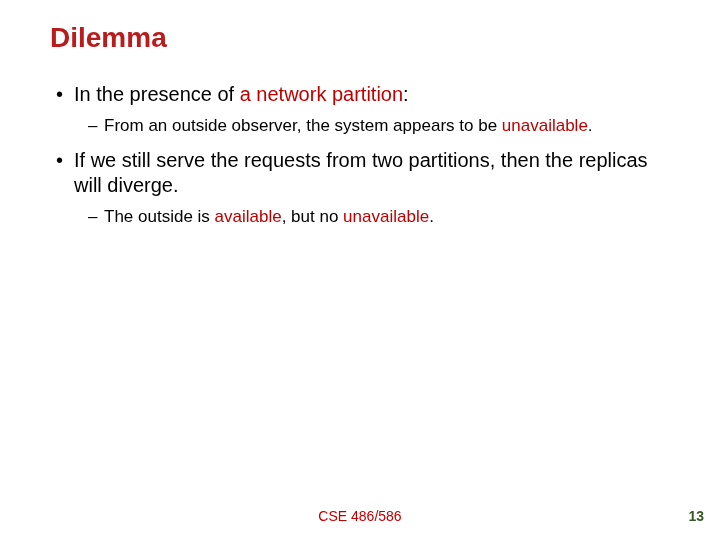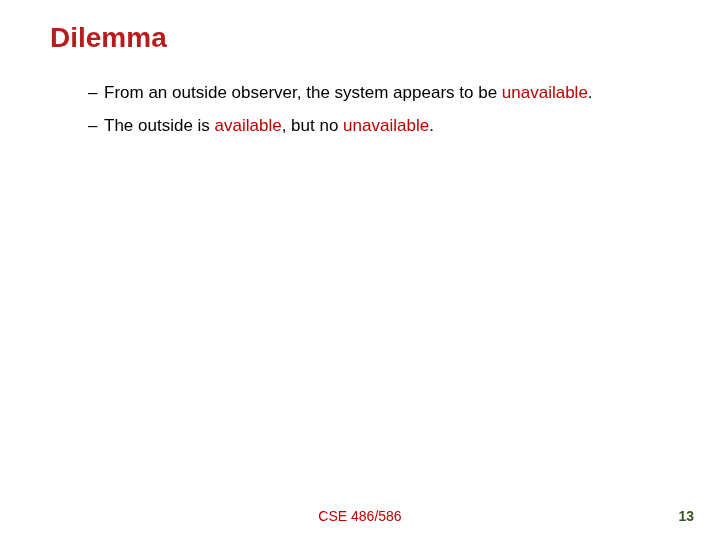--- a/index.html
+++ b/index.html
@@ -59,38 +59,44 @@
     bottom: 16px;
     left: 0;
     width: 100%;
     text-align: center;
     font-size: 14px;
     color: #c00000;
   }
   .footer-right {
     position: absolute;
     bottom: 16px;
-    right: 26px;
+    right: 16px;
     font-size: 14px;
     color: #385723;
     font-weight: bold;
   }
 </style>
 </head>
 <body>
 
 <div class="slide">
   <div class="title">Dilemma</div>
 
+  <div class="bullet-l1">
+    <span>In the presence of </span><span class="hl">a network partition</span><span>:</span>
+  </div>
 
 
   <div class="bullet-l2">
     <span>From an outside observer, the system appears to be </span><span class="hl">unavailable</span><span>.</span>
   </div>
 
+  <div class="bullet-l1">
+    <span>If we still serve the requests from two partitions, then the replicas will diverge.</span>
+  </div>
 
   <div class="bullet-l2">
     <span>The outside is </span><span class="hl">available</span><span>, but no </span><span class="hl">unavailable</span><span>.</span>
   </div>
 
 </div>
 
 <div class="footer-center">CSE 486/586</div>
 <div class="footer-right">13</div>
 

